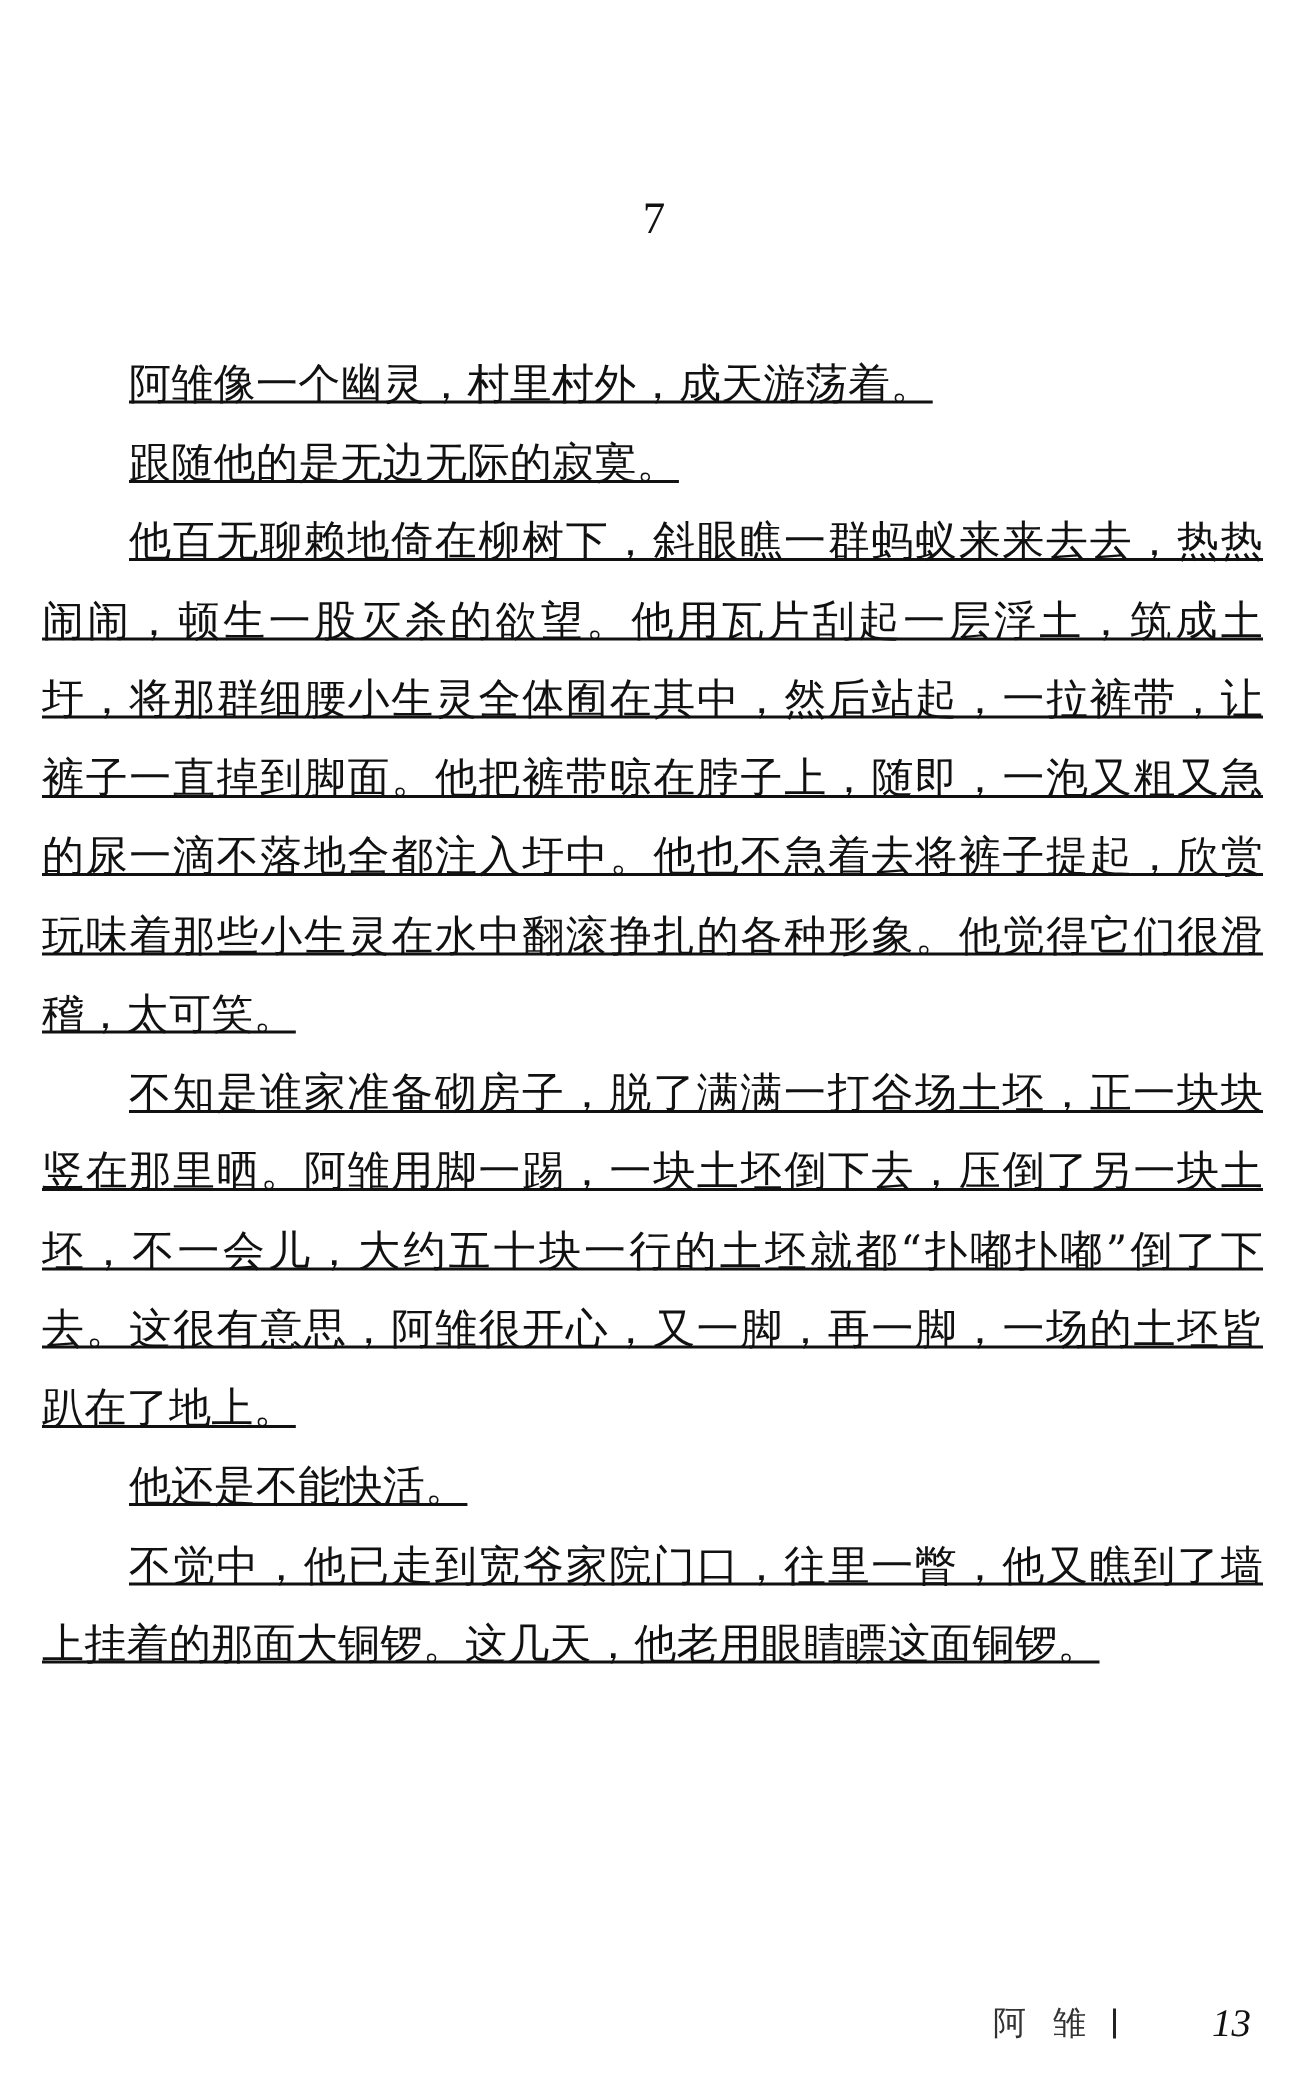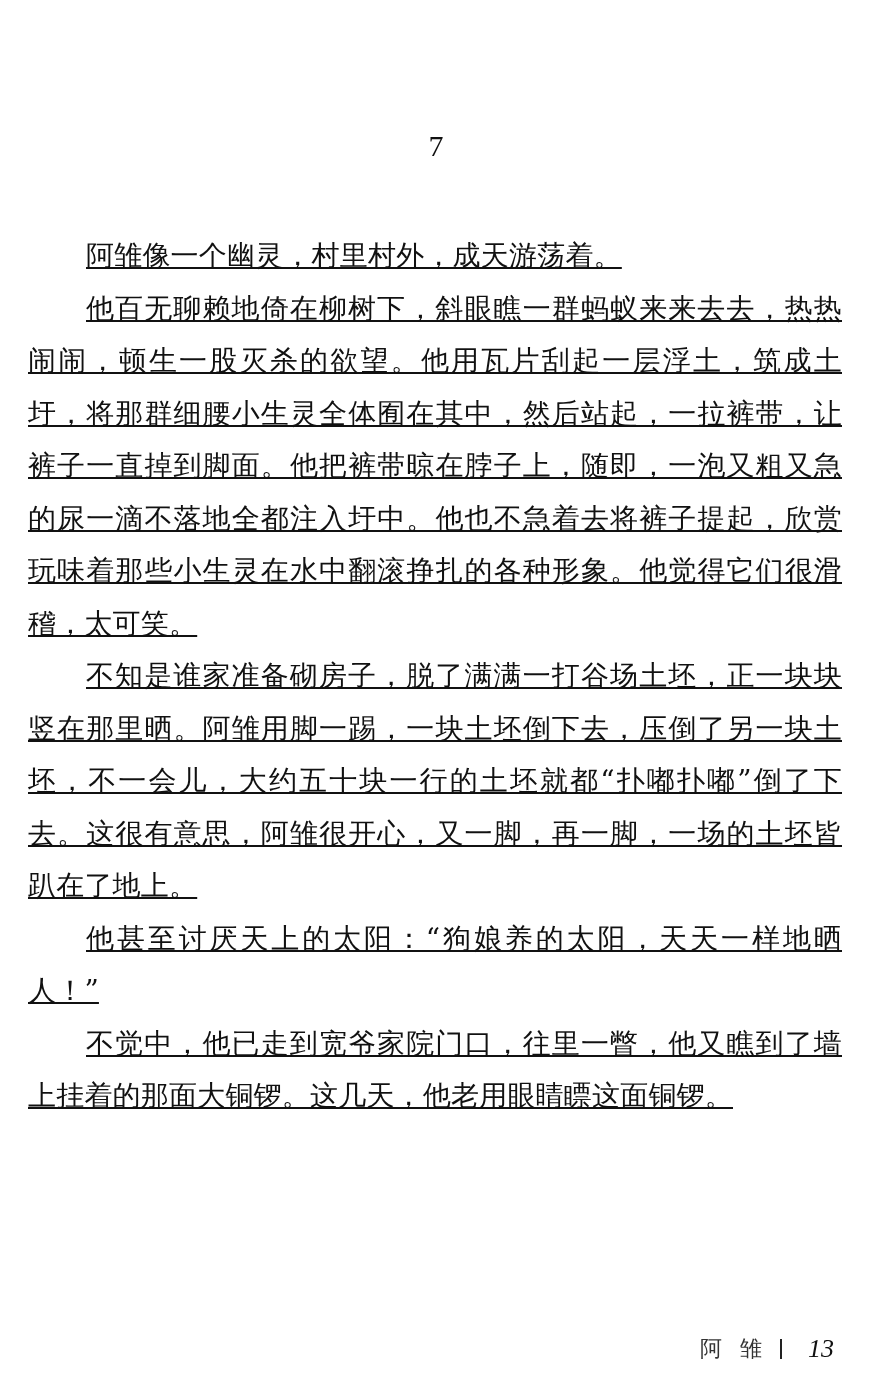--- a/index.html
+++ b/index.html
@@ -58,32 +58,34 @@
     width: 2px;
     height: 20px;
     background: #222;
     margin: 0 26px 0 0;
   }
   .footer-page {
     font-family: "Liberation Serif", "DejaVu Serif", serif;
     font-style: italic;
     font-size: 26px;
     color: #111;
+    margin-left: 38px;
   }
 </style>
 </head>
 <body>
 
 <div class="chapter-number">7</div>
 
 <div class="body-text">
   <p class="para">阿雏像一个幽灵，村里村外，成天游荡着。</p>
+  <p class="para">跟随他的是无边无际的寂寞。</p>
   <p class="para">他百无聊赖地倚在柳树下，斜眼瞧一群蚂蚁来来去去，热热闹闹，顿生一股灭杀的欲望。他用瓦片刮起一层浮土，筑成土圩，将那群细腰小生灵全体囿在其中，然后站起，一拉裤带，让裤子一直掉到脚面。他把裤带晾在脖子上，随即，一泡又粗又急的尿一滴不落地全都注入圩中。他也不急着去将裤子提起，欣赏玩味着那些小生灵在水中翻滚挣扎的各种形象。他觉得它们很滑稽，太可笑。</p>
   <p class="para">不知是谁家准备砌房子，脱了满满一打谷场土坯，正一块块竖在那里晒。阿雏用脚一踢，一块土坯倒下去，压倒了另一块土坯，不一会儿，大约五十块一行的土坯就都“扑嘟扑嘟”倒了下去。这很有意思，阿雏很开心，又一脚，再一脚，一场的土坯皆趴在了地上。</p>
-  <p class="para">他甚至讨厌天上的太阳：“狗娘养的太阳，天天一样地晒人！”</p>
+  <p class="para">他还是不能快活。</p>
   <p class="para">不觉中，他已走到宽爷家院门口，往里一瞥，他又瞧到了墙上挂着的那面大铜锣。这几天，他老用眼睛瞟这面铜锣。</p>
 </div>
 
 <div class="footer">
   <span class="footer-title">阿雏</span>
   <span class="footer-divider"></span>
   <span class="footer-page">13</span>
 </div>
 
 </body></html>

